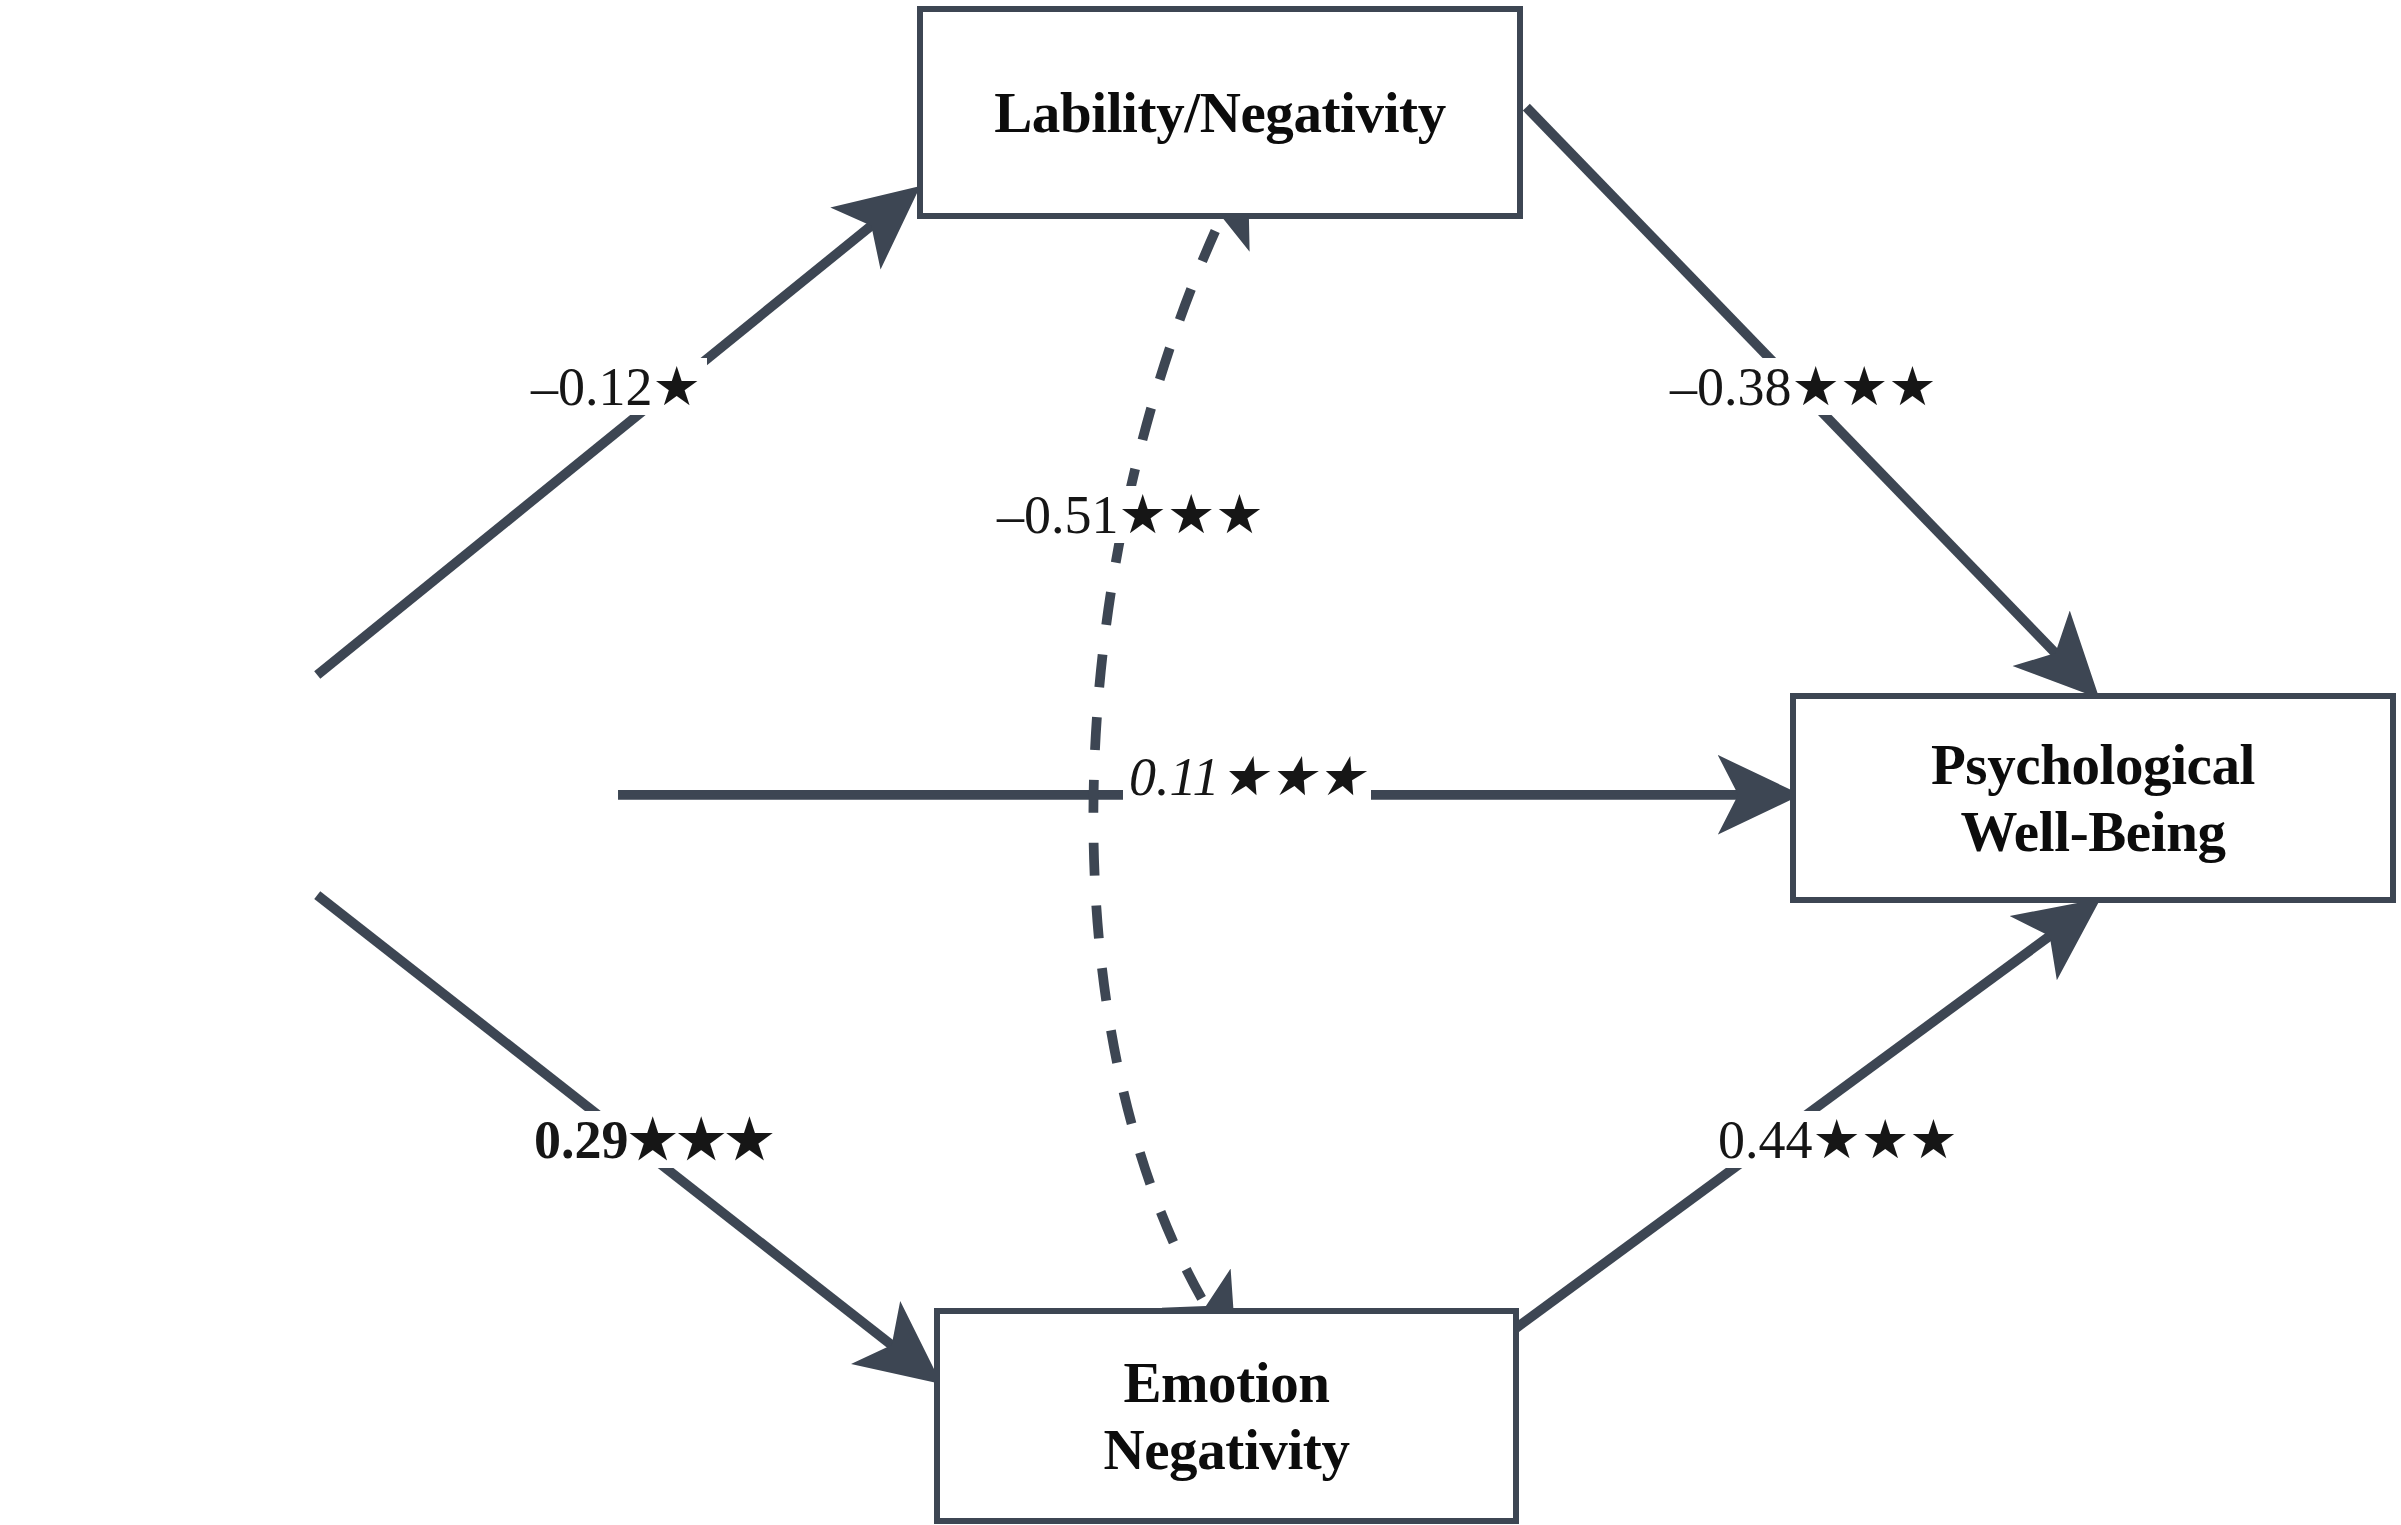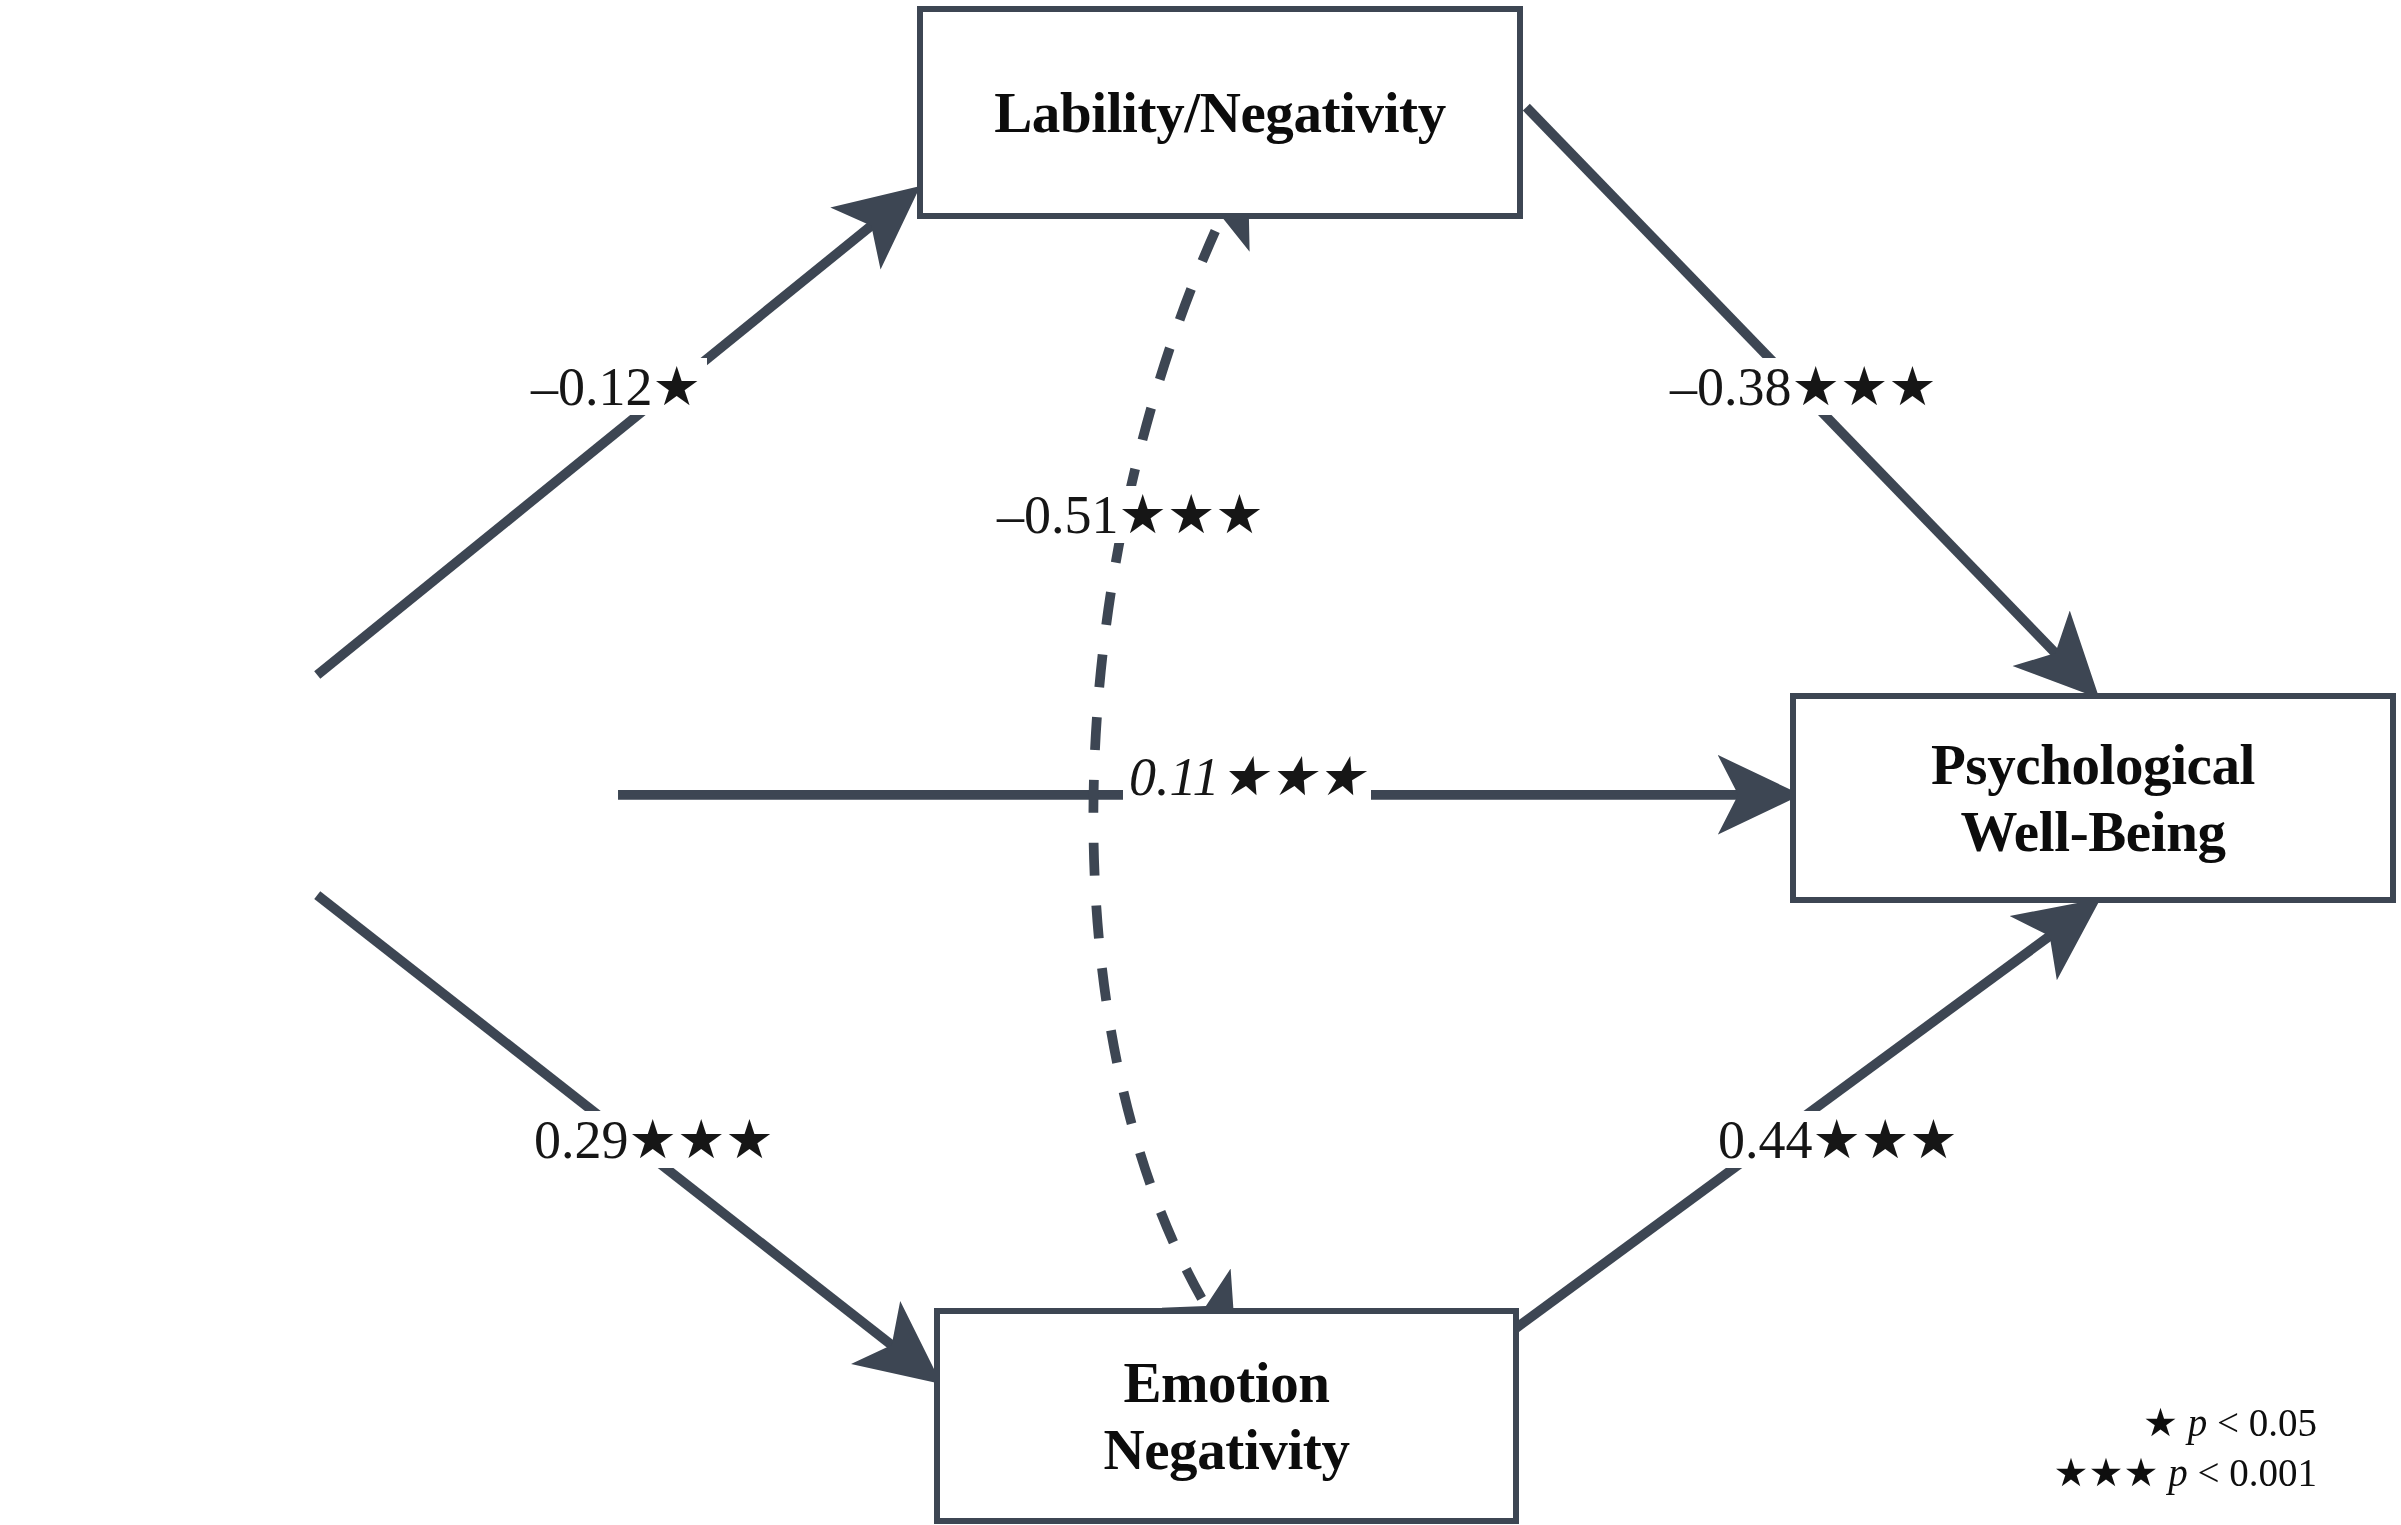--- a/index.html
+++ b/index.html
@@ -107,29 +107,19 @@
   </div>
 
   <div class="edge-label" style="left:525px; top:358px;">–0.12★</div>
 
   <div class="edge-label" style="left:1664px; top:358px;">–0.38★★★</div>
 
   <div class="edge-label" style="left:991px; top:486px;">–0.51★★★</div>
 
   <div class="edge-label" style="left:1123px; top:748px;font-style:italic;">0.11★★★</div>
 
-  <div class="edge-label" style="left:528px; top:1111px;">0.29★★★</div>
+  <div class="edge-label" style="left:528px; top:1111px;font-weight:bold;">0.29★★★</div>
 
   <div class="edge-label" style="left:1712px; top:1111px;">0.44★★★</div>
 
-  <div class="legend">
-    <div class="legend-row">
-      <span>★</span>
-      <span class="ital">p</span><span> &lt; 0.05</span>
-    </div>
-    <div class="legend-row">
-      <span>★★★</span>
-      <span class="ital">p</span><span> &lt; 0.001</span>
-    </div>
-  </div>
 
 </div>
 
 
 </body></html>

